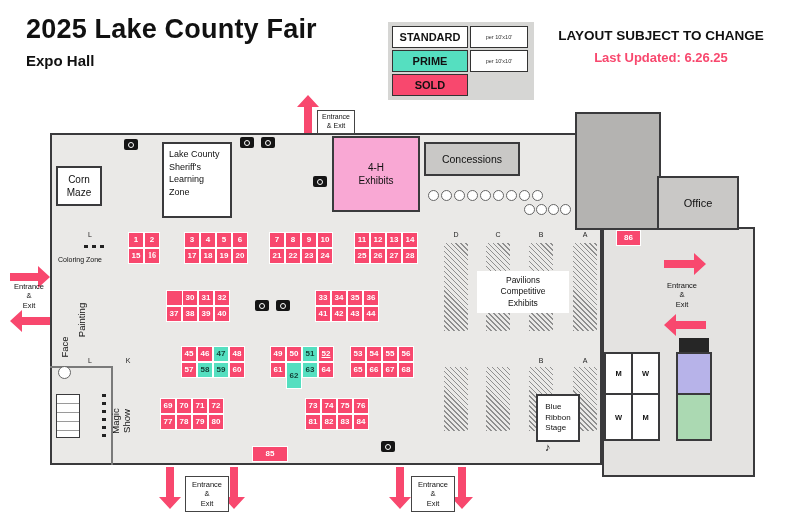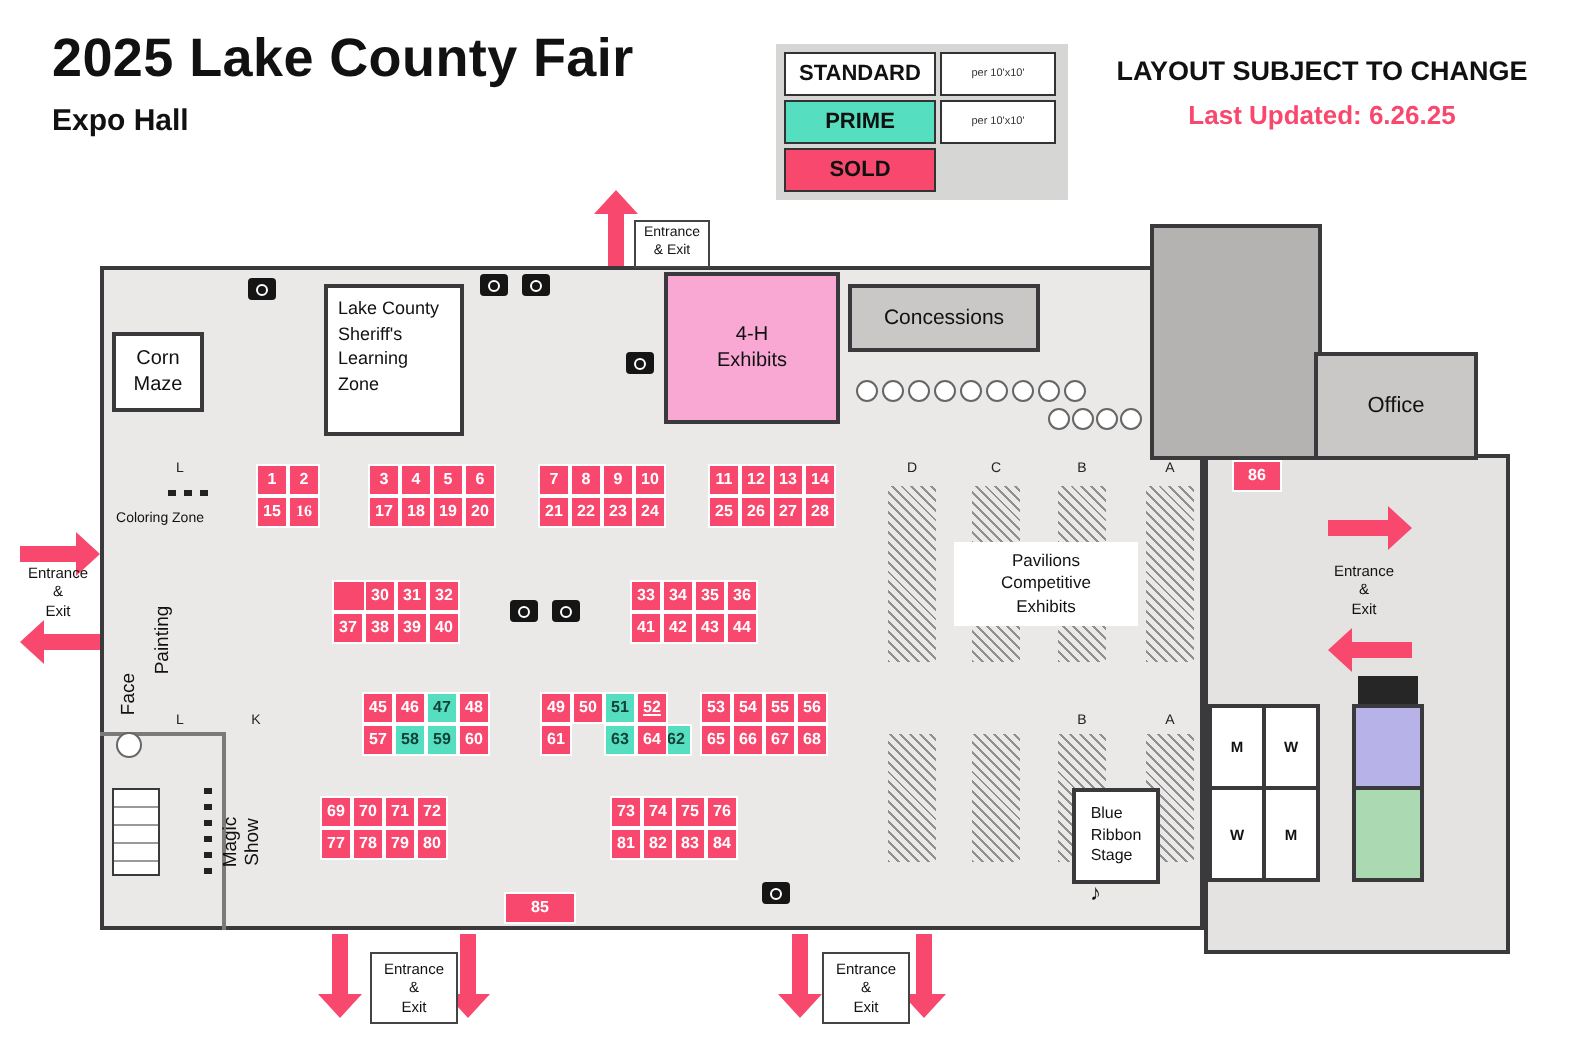--- a/index.html
+++ b/index.html
@@ -203,21 +203,21 @@
       <div class="booth" style="left: 229px; top: 346px; width: 16px; height: 16px;">48</div>
       <div class="booth" style="left: 181px; top: 362px; width: 16px; height: 16px;">57</div>
       <div class="booth prime" style="left: 197px; top: 362px; width: 16px; height: 16px;">58</div>
       <div class="booth prime" style="left: 213px; top: 362px; width: 16px; height: 16px;">59</div>
       <div class="booth" style="left: 229px; top: 362px; width: 16px; height: 16px;">60</div>
       <div class="booth" style="left: 270px; top: 346px; width: 16px; height: 16px;">49</div>
       <div class="booth" style="left: 286px; top: 346px; width: 16px; height: 16px;">50</div>
       <div class="booth prime" style="left: 302px; top: 346px; width: 16px; height: 16px;">51</div>
       <div class="booth" style="left: 318px; top: 346px; width: 16px; height: 16px; text-decoration: underline;">52</div>
       <div class="booth" style="left: 270px; top: 362px; width: 16px; height: 16px;">61</div>
-      <div class="booth prime" style="left: 286px; top: 362px; width: 16px; height: 16px; margin-left: 44px;">62</div>
+      <div class="booth prime" style="left: 286px; top: 362px; width: 16px; height: 27px;">62</div>
       <div class="booth prime" style="left: 302px; top: 362px; width: 16px; height: 16px;">63</div>
       <div class="booth" style="left: 318px; top: 362px; width: 16px; height: 16px;">64</div>
       <div class="booth" style="left: 350px; top: 346px; width: 16px; height: 16px;">53</div>
       <div class="booth" style="left: 366px; top: 346px; width: 16px; height: 16px;">54</div>
       <div class="booth" style="left: 382px; top: 346px; width: 16px; height: 16px;">55</div>
       <div class="booth" style="left: 398px; top: 346px; width: 16px; height: 16px;">56</div>
       <div class="booth" style="left: 350px; top: 362px; width: 16px; height: 16px;">65</div>
       <div class="booth" style="left: 366px; top: 362px; width: 16px; height: 16px;">66</div>
       <div class="booth" style="left: 382px; top: 362px; width: 16px; height: 16px;">67</div>
       <div class="booth" style="left: 398px; top: 362px; width: 16px; height: 16px;">68</div>

